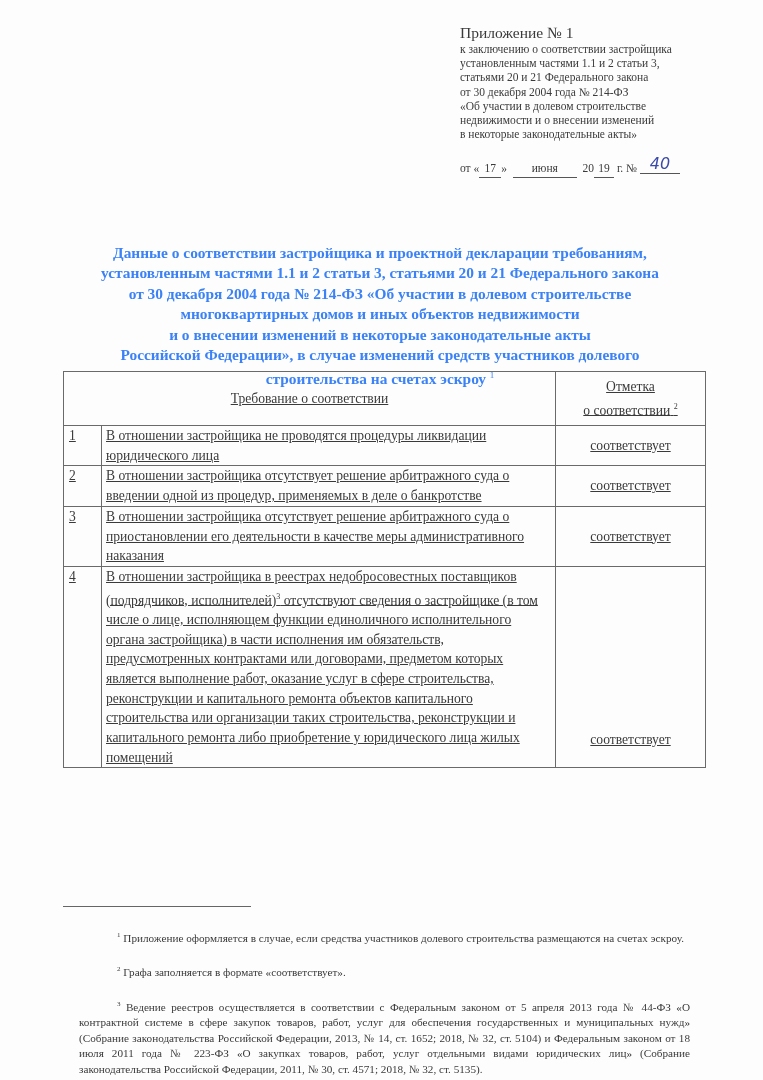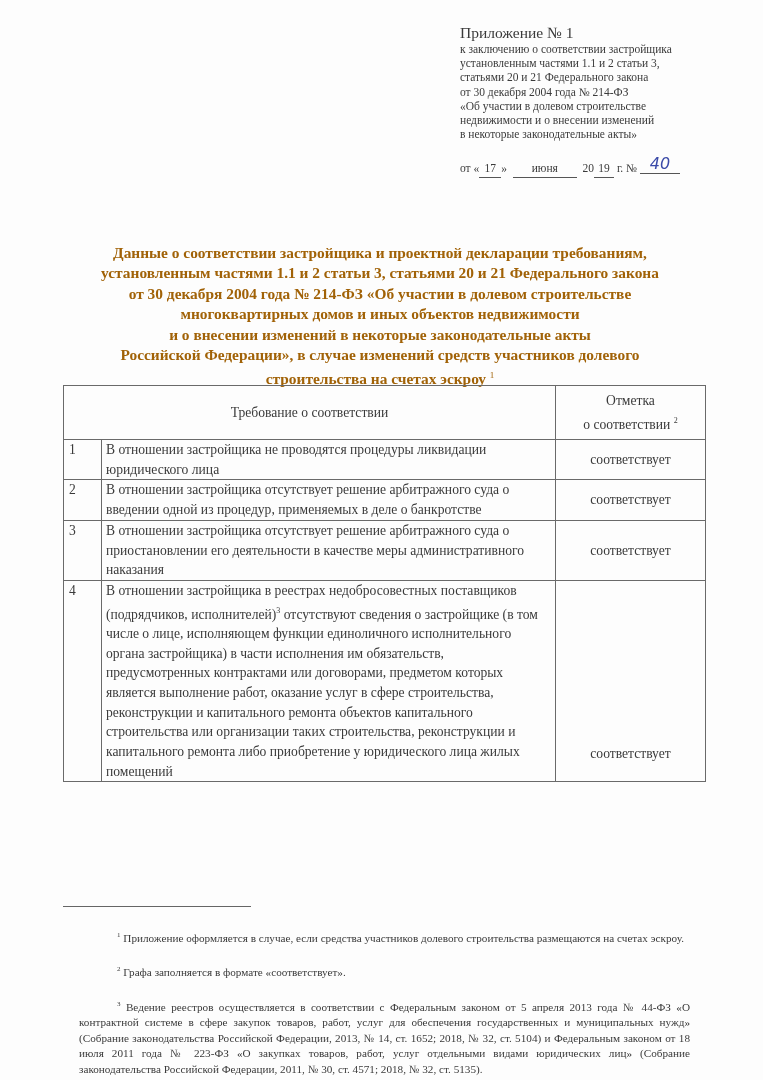--- a/index.html
+++ b/index.html
@@ -3,23 +3,23 @@
 <meta charset="utf-8">
 <style>
   html,body{margin:0;padding:0;background:#fdfdfd;}
   body{width:763px;height:1080px;position:relative;overflow:hidden;font-family:"Liberation Serif","DejaVu Serif",serif;color:#3a3a3a;}
   .appendix{position:absolute;left:460px;top:24px;width:290px;}
   .appendix .title{font-size:15.5px;line-height:18px;margin-bottom:0;color:#3a3a3a;}
   .appendix .line{font-size:11.5px;line-height:14.2px;white-space:nowrap;}
   .dateline{font-size:11.5px;line-height:18px;white-space:nowrap;margin-top:17px;}
   .u{display:inline-block;border-bottom:1px solid #555;text-align:center;}
   .hand{font-family:"DejaVu Sans",sans-serif;color:#3b4aa8;font-size:16px;font-style:italic;position:relative;top:-3px;}
-  .heading{position:absolute;left:60px;width:640px;top:243px;text-align:center;font-weight:bold;font-size:15.4px;line-height:20.4px;color:#a16207;}
+  .heading{position:absolute;left:60px;width:640px;top:243px;text-align:center;font-weight:bold;font-size:15.4px;line-height:20.4px;color:#3b82f6;}
   .heading sup{font-size:9px;font-weight:normal;}
-  table.req{position:absolute;left:63px;top:385px;width:643px;border-collapse:collapse;font-size:13.6px;line-height:19.7px;}
+  table.req{position:absolute;left:63px;top:371px;width:643px;border-collapse:collapse;font-size:13.6px;line-height:19.7px;text-decoration:underline;}
   table.req td{border:1px solid #6a6a6a;vertical-align:top;padding:0 4px;}
   table.req td.num{width:28px;padding-left:5px;}
   table.req td.mark{width:141px;text-align:center;vertical-align:middle;}
   table.req td.mark.bottom{vertical-align:bottom;padding-bottom:18px;}
   table.req tr.head td{height:53px;vertical-align:middle;text-align:center;}
   table.req sup{font-size:8px;}
   .fn-rule{position:absolute;left:63px;top:906px;width:188px;border-top:1px solid #666;}
   .footnotes{position:absolute;left:63px;top:912px;width:643px;font-size:11.2px;line-height:15.6px;text-align:justify;}
   .footnotes p{margin:16px;text-indent:38px;}
   .footnotes sup{font-size:7px;}

